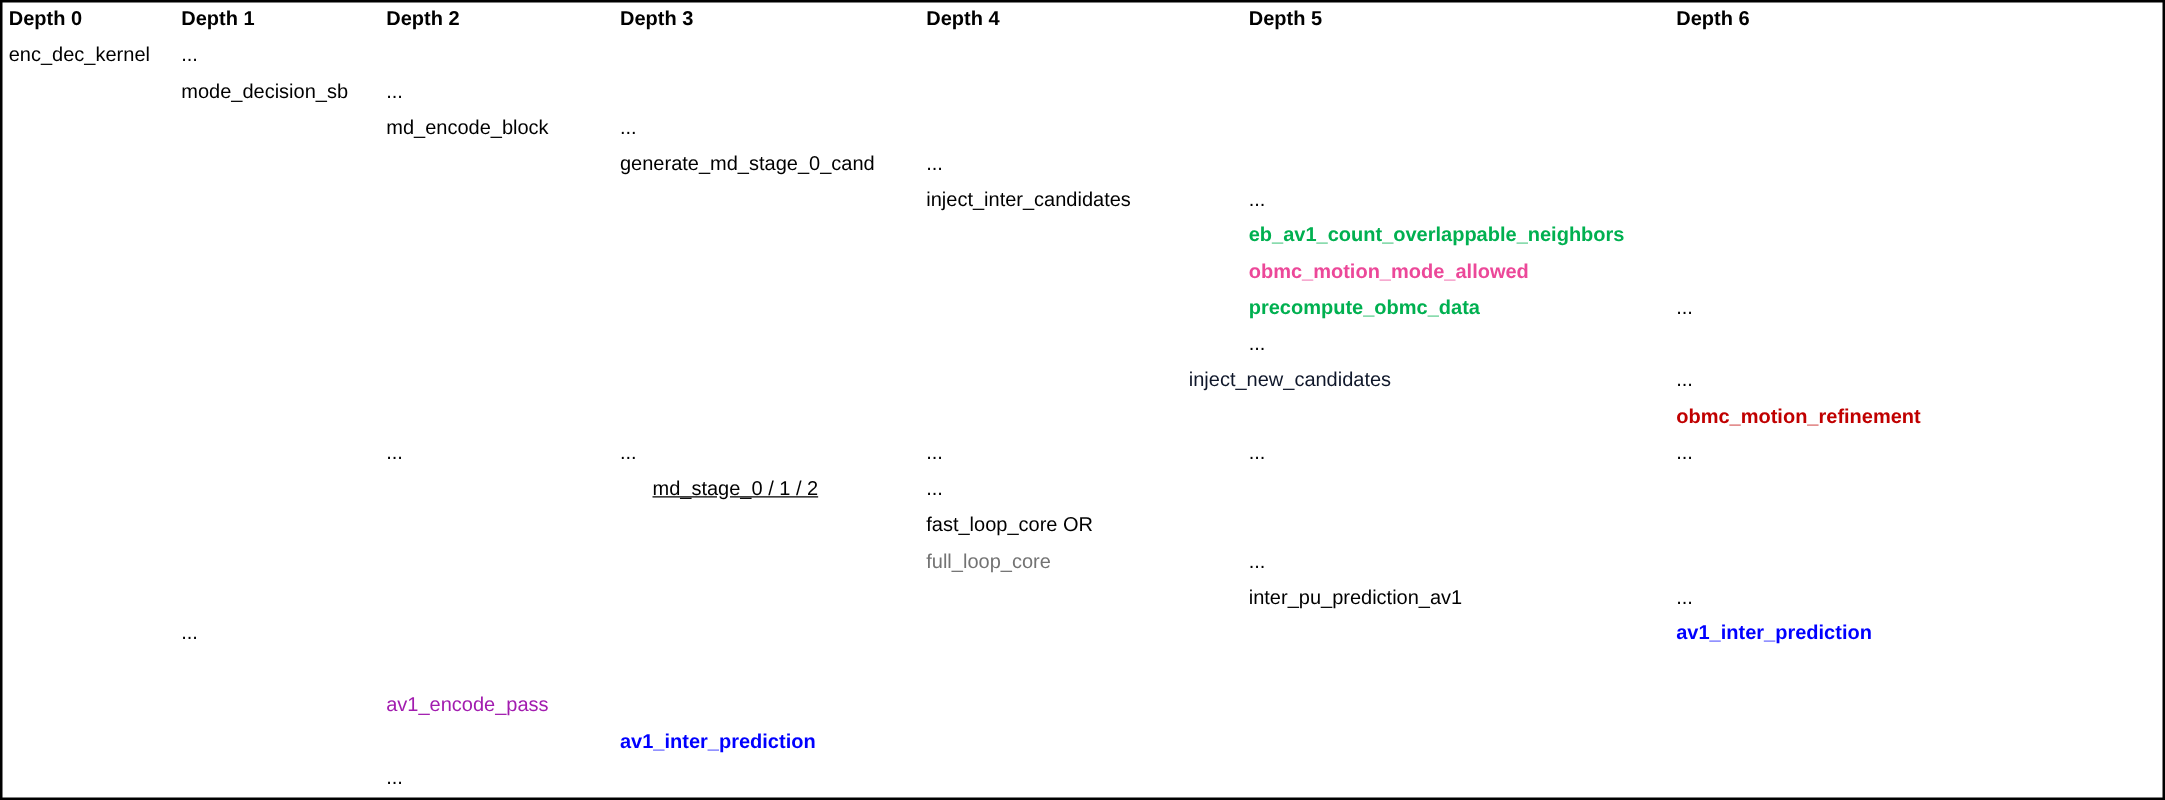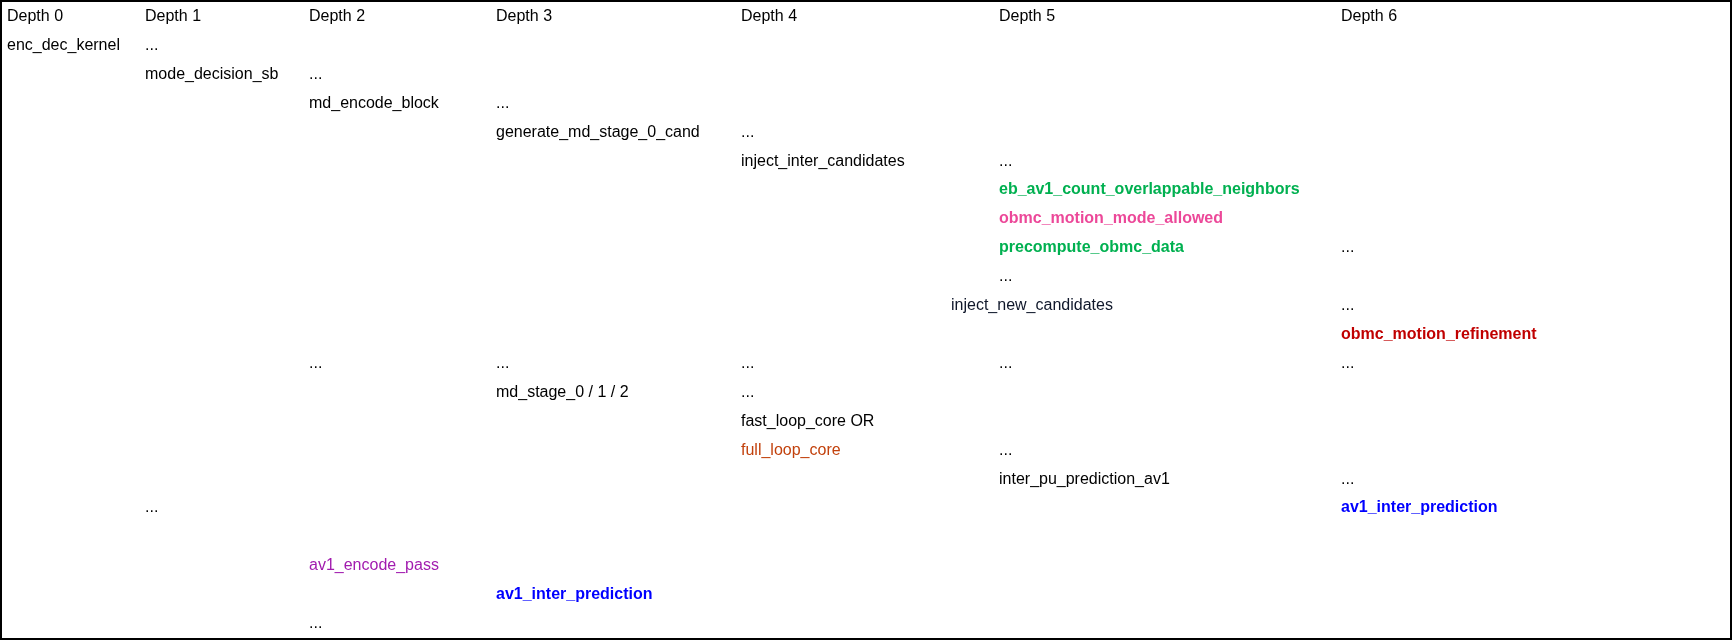--- a/index.html
+++ b/index.html
@@ -24,21 +24,21 @@
   }
   .tcell {
     position: absolute;
     top: 0;
     white-space: nowrap;
     font-size: 16px;
     color: #000000;
     font-weight: normal;
   }
   .tcell.hdr {
-    font-weight: normal;
+    font-weight: bold;
     text-align: right;
   }
   .tcell.green, .tcell.red, .tcell.blue {
     font-weight: bold;
   }
 </style>
 </head>
 <body>
 
 <div id="frame" style="background: rgb(255, 255, 255); border-color: rgb(0, 0, 0);">
@@ -92,28 +92,28 @@
       <span class="tcell red" style="left: 1339px; height: 28.9091px; line-height: 28.9091px; color: rgb(192, 0, 0);">obmc_motion_refinement</span>
     </div>
     <div class="trow" style="top: 346.909px; height: 28.9091px;">
       <span class="tcell" style="left: 307px; height: 28.9091px; line-height: 28.9091px; color: rgb(0, 0, 0);">...</span>
       <span class="tcell" style="left: 494px; height: 28.9091px; line-height: 28.9091px; color: rgb(0, 0, 0);">...</span>
       <span class="tcell" style="left: 739px; height: 28.9091px; line-height: 28.9091px; color: rgb(0, 0, 0);">...</span>
       <span class="tcell" style="left: 997px; height: 28.9091px; line-height: 28.9091px; color: rgb(0, 0, 0);">...</span>
       <span class="tcell" style="left: 1339px; height: 28.9091px; line-height: 28.9091px; color: rgb(0, 0, 0);">...</span>
     </div>
     <div class="trow" style="top: 375.818px; height: 28.9091px;">
-      <span class="tcell" style="left: 494px; height: 28.9091px; line-height: 28.9091px; color: rgb(0, 0, 0);">md_stage_0 / 1 / 2</span>
+      <span class="tcell" style="left: 520px; height: 28.9091px; line-height: 28.9091px; color: rgb(0, 0, 0); text-decoration: underline;">md_stage_0 / 1 / 2</span>
       <span class="tcell" style="left: 739px; height: 28.9091px; line-height: 28.9091px; color: rgb(0, 0, 0);">...</span>
     </div>
     <div class="trow" style="top: 404.727px; height: 28.9091px;">
       <span class="tcell" style="left: 739px; height: 28.9091px; line-height: 28.9091px; color: rgb(0, 0, 0);">fast_loop_core OR</span>
     </div>
     <div class="trow" style="top: 433.636px; height: 28.9091px;">
-      <span class="tcell" style="left: 739px; height: 28.9091px; line-height: 28.9091px; color: #c2410c;">full_loop_core</span>
+      <span class="tcell" style="left: 739px; height: 28.9091px; line-height: 28.9091px; color: #737373;">full_loop_core</span>
       <span class="tcell" style="left: 997px; height: 28.9091px; line-height: 28.9091px; color: rgb(0, 0, 0);">...</span>
     </div>
     <div class="trow" style="top: 462.545px; height: 28.9091px;">
       <span class="tcell" style="left: 997px; height: 28.9091px; line-height: 28.9091px; color: rgb(0, 0, 0);">inter_pu_prediction_av1</span>
       <span class="tcell" style="left: 1339px; height: 28.9091px; line-height: 28.9091px; color: rgb(0, 0, 0);">...</span>
     </div>
     <div class="trow" style="top: 491.455px; height: 28.9091px;">
       <span class="tcell" style="left: 143px; height: 28.9091px; line-height: 28.9091px; color: rgb(0, 0, 0);">...</span>
       <span class="tcell blue" style="left: 1339px; height: 28.9091px; line-height: 28.9091px; color: rgb(0, 0, 255);">av1_inter_prediction</span>
     </div>

